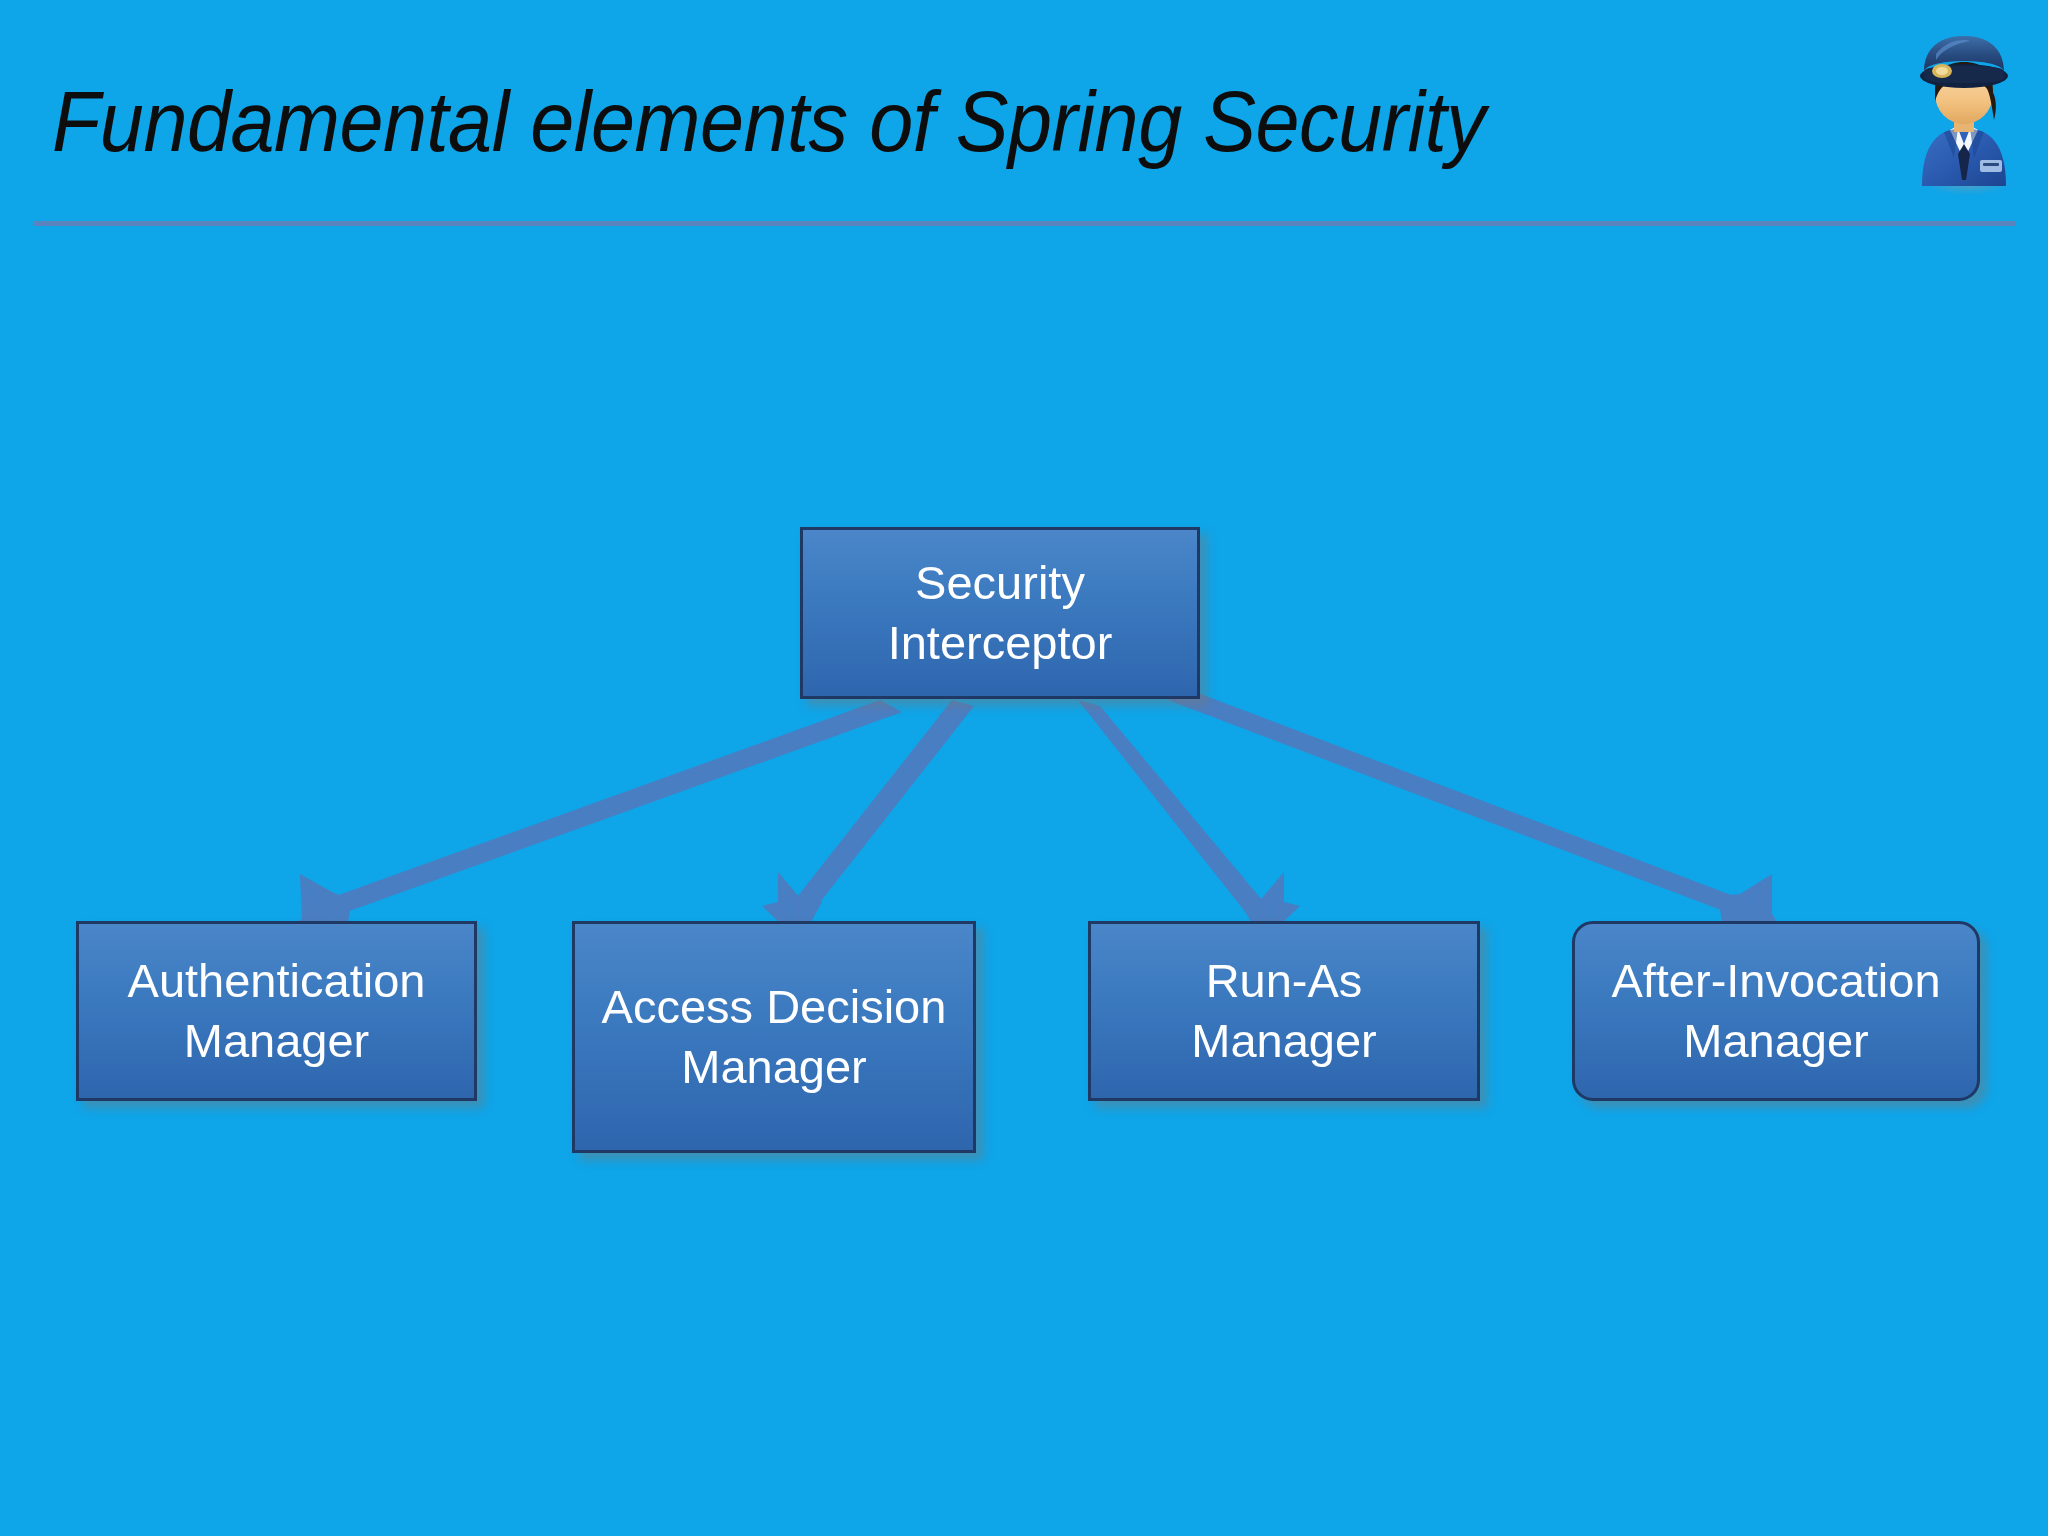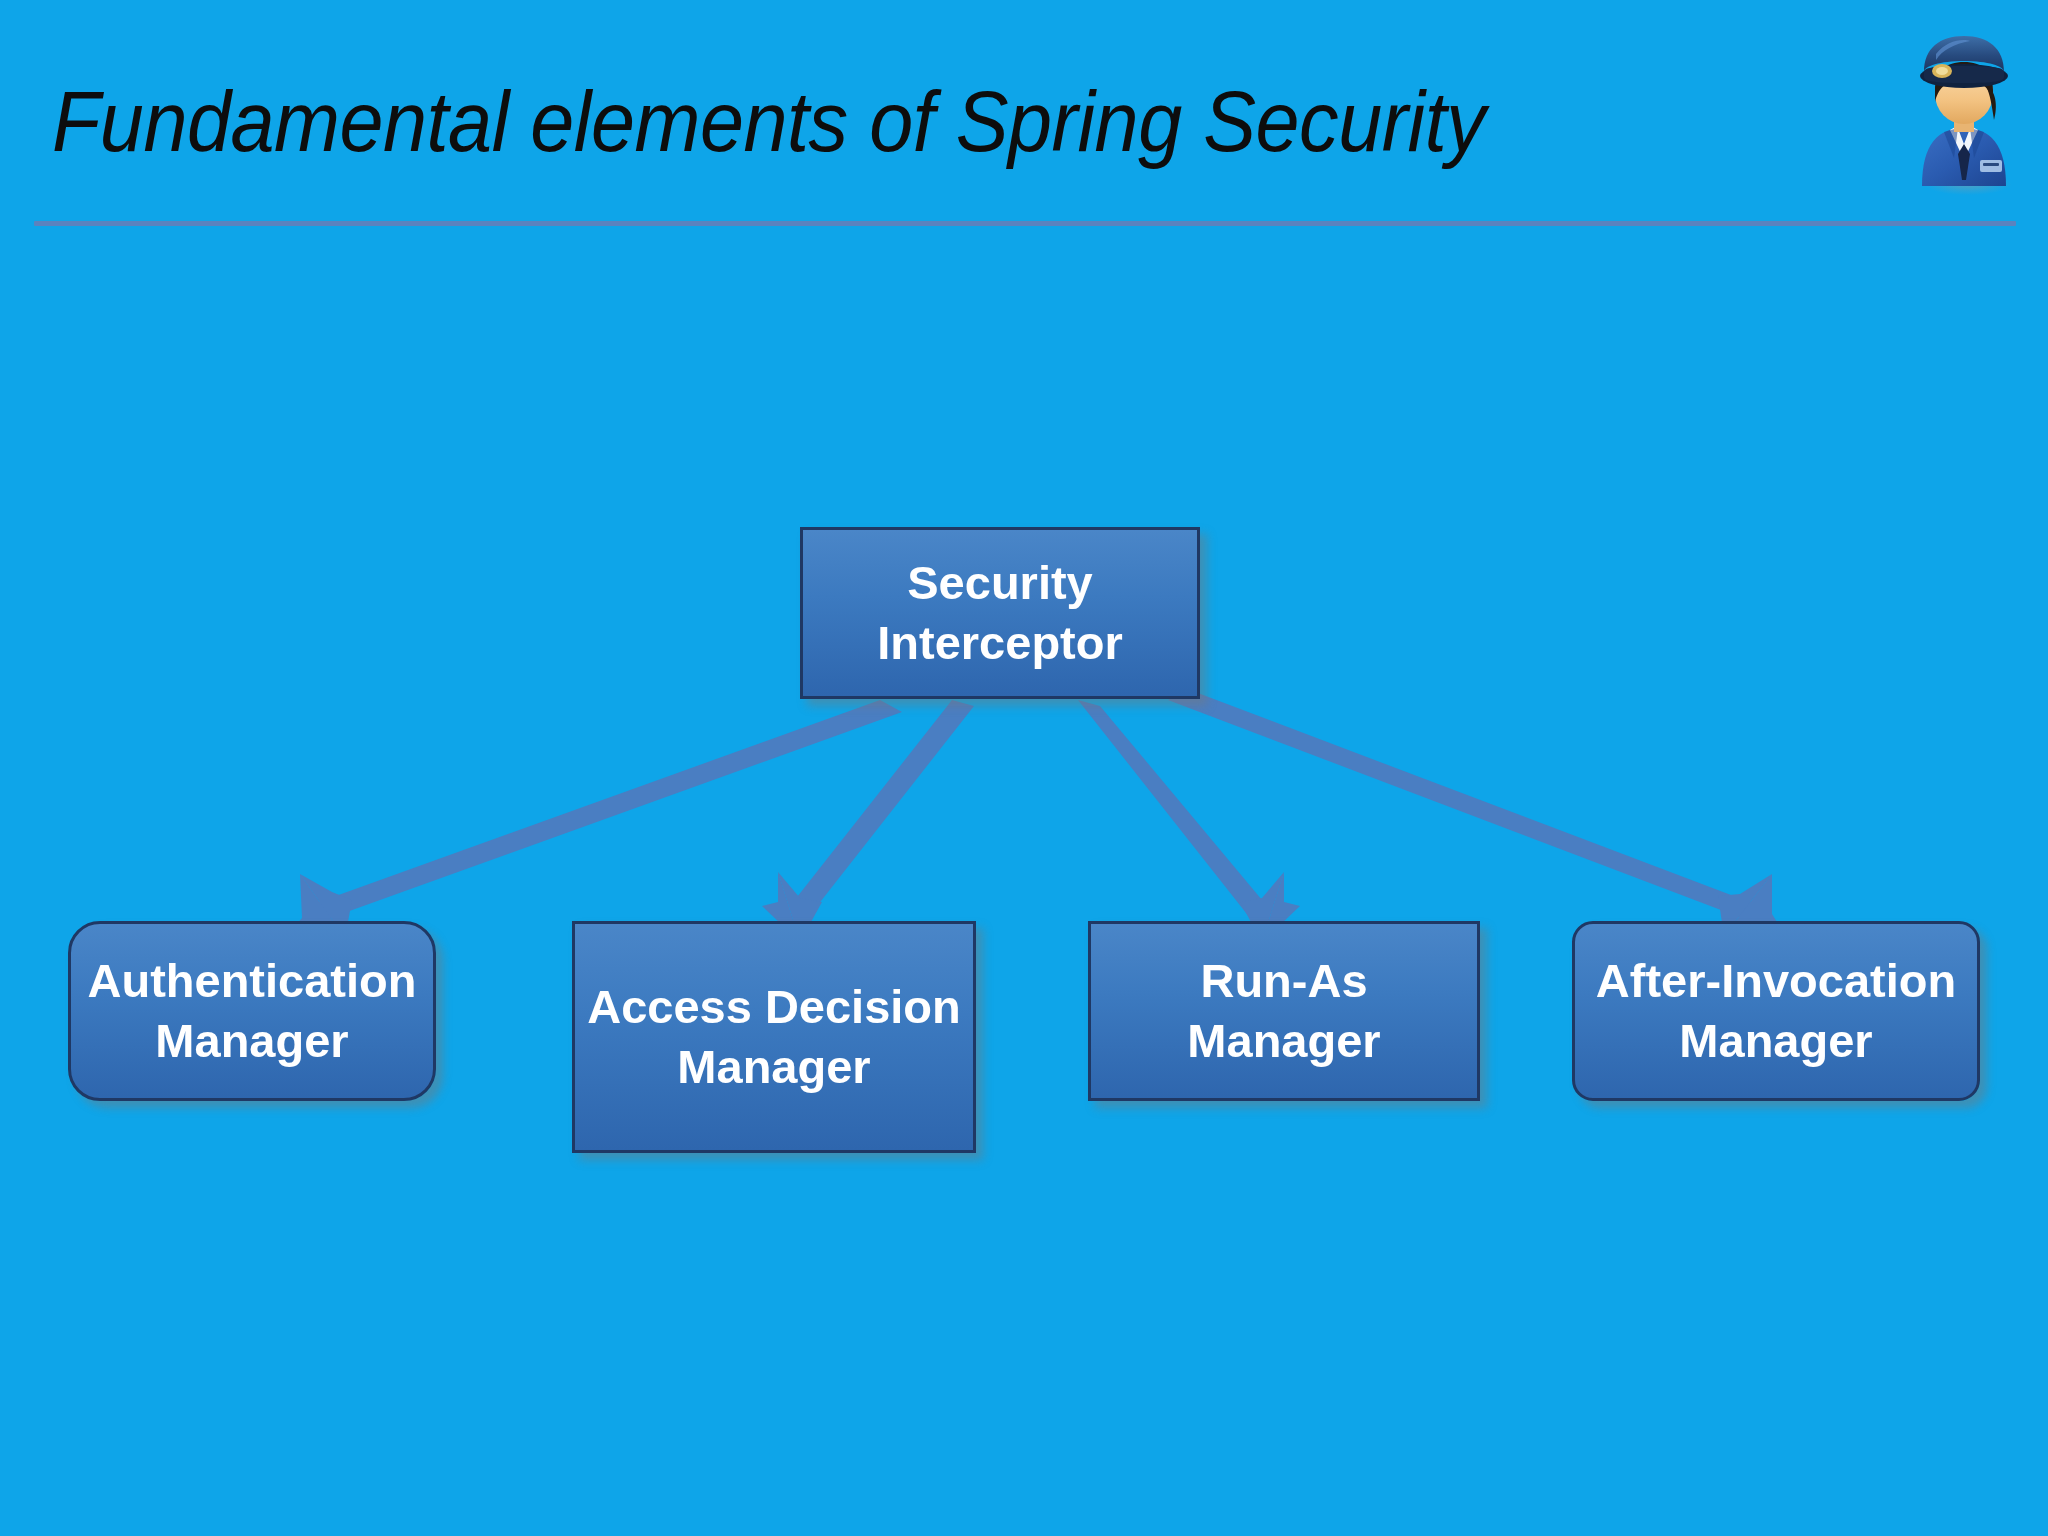--- a/index.html
+++ b/index.html
@@ -62,37 +62,36 @@
     align-items: center;
     justify-content: center;
     z-index: 5;
   }
   .flow-box .label {
     color: #ffffff;
     font-family: "Liberation Sans", sans-serif;
     font-size: 47px;
     line-height: 1.28;
     text-align: center;
-    font-weight: 700;
+    font-weight: 400;
     padding: 0 10px;
     white-space: pre-line;
   }
 
   #box-security-interceptor {
     left: 800px;
     top: 527px;
     width: 400px;
     height: 172px;
   }
   #box-authentication-manager {
-    left: 68px;
-    top: 921px;
-    width: 368px;
+    left: 76px;
+    top: 921px;
+    width: 401px;
     height: 180px;
-    border-radius: 32px;
   }
   #box-access-decision-manager {
     left: 572px;
     top: 921px;
     width: 404px;
     height: 232px;
   }
   #box-run-as-manager {
     left: 1088px;
     top: 921px;

